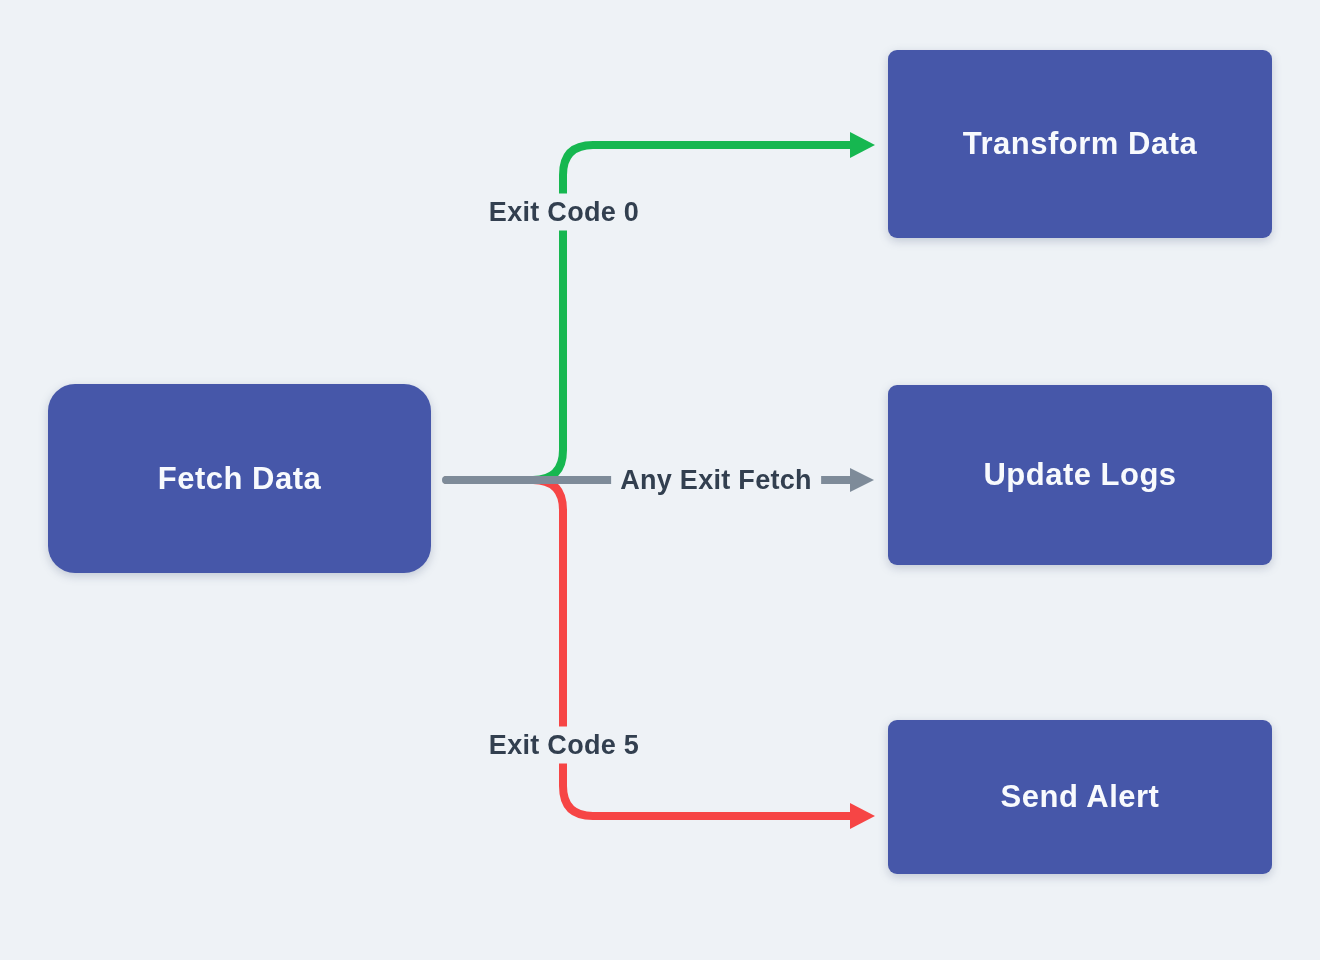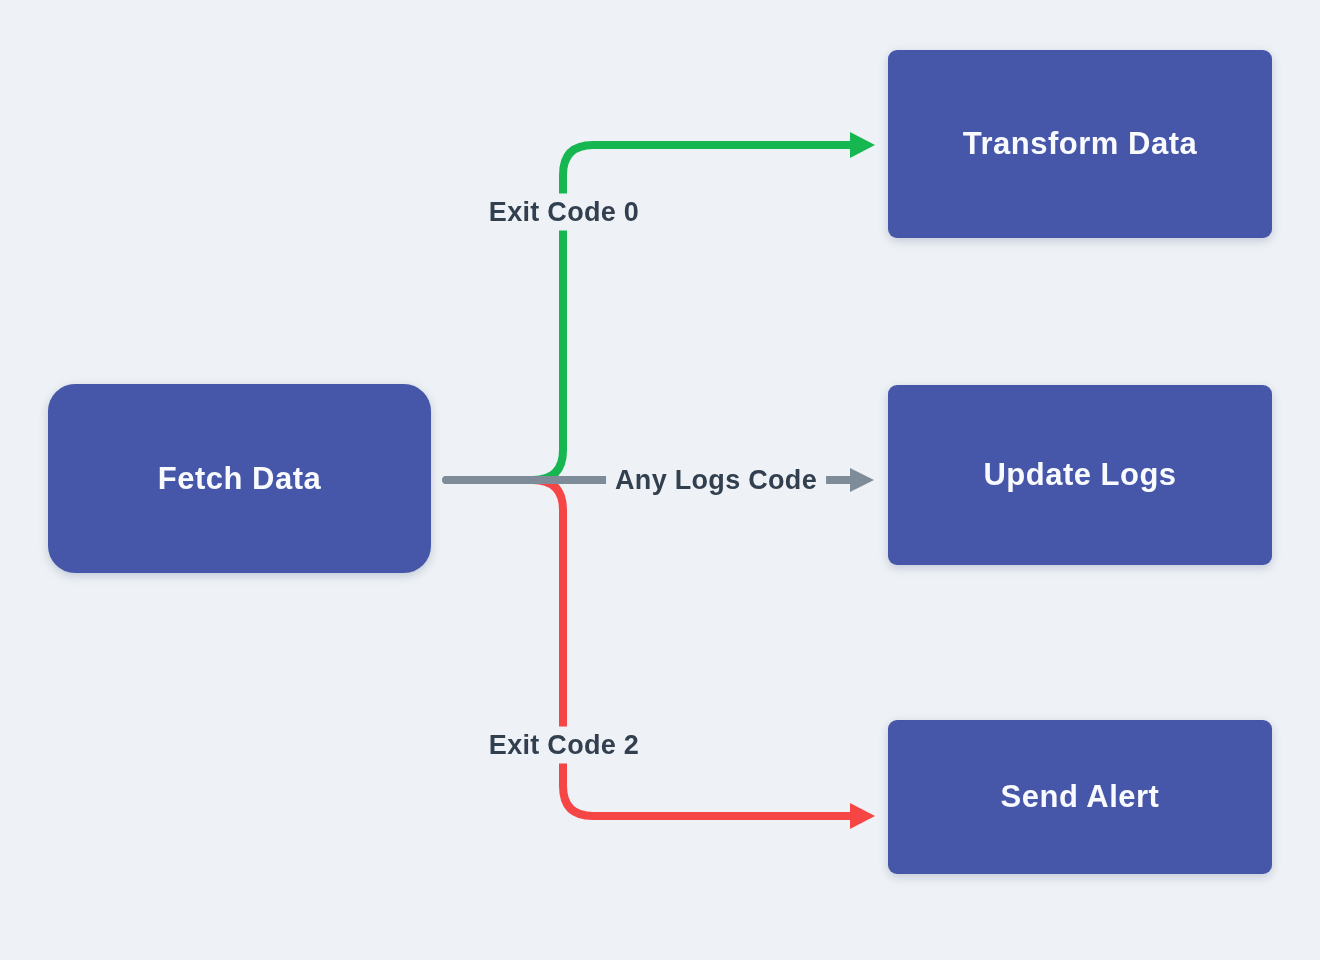--- a/index.html
+++ b/index.html
@@ -80,23 +80,23 @@
 
     <path class="edge-path" d="M447 480 H533 Q563 480 563 510 V786 Q563 816 593 816 H852" stroke="#f64545"></path>
     <path d="M850 803 L875 816 L850 829 Z" fill="#f64545"></path>
 
     <path class="edge-path" d="M446 480 H852" stroke="#7e8b99"></path>
     <path d="M850 468 L874 480 L850 492 Z" fill="#7e8b99"></path>
   </svg>
 
   <div class="edge-label edge-label-success">Exit Code 0</div>
 
-  <div class="edge-label edge-label-any">Any Logs Code</div>
+  <div class="edge-label edge-label-any">Any Exit Fetch</div>
 
-  <div class="edge-label edge-label-error">Exit Code 2</div>
+  <div class="edge-label edge-label-error">Exit Code 5</div>
 
   <div class="node node-fetch">
     <span class="node-label">Fetch Data</span>
   </div>
 
   <div class="node node-transform">
     <span class="node-label">Transform Data</span>
   </div>
 
   <div class="node node-update">

